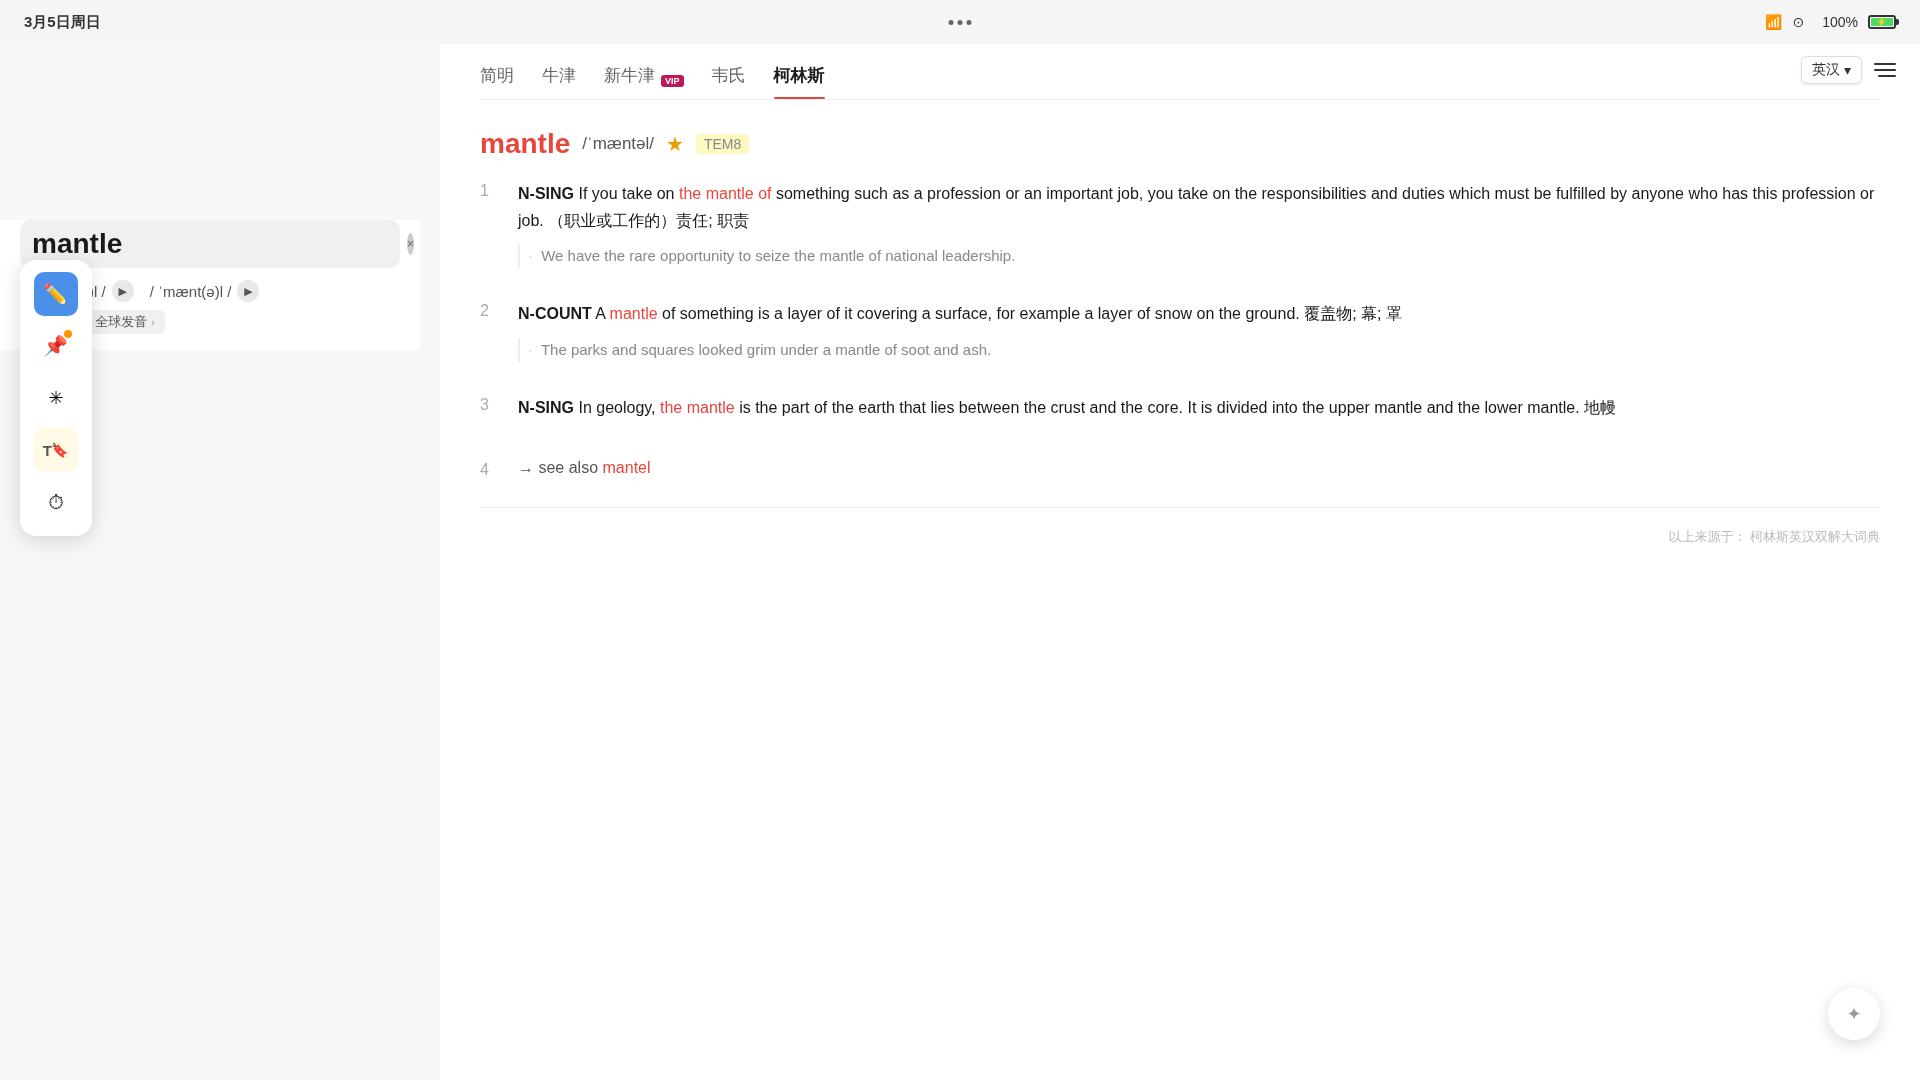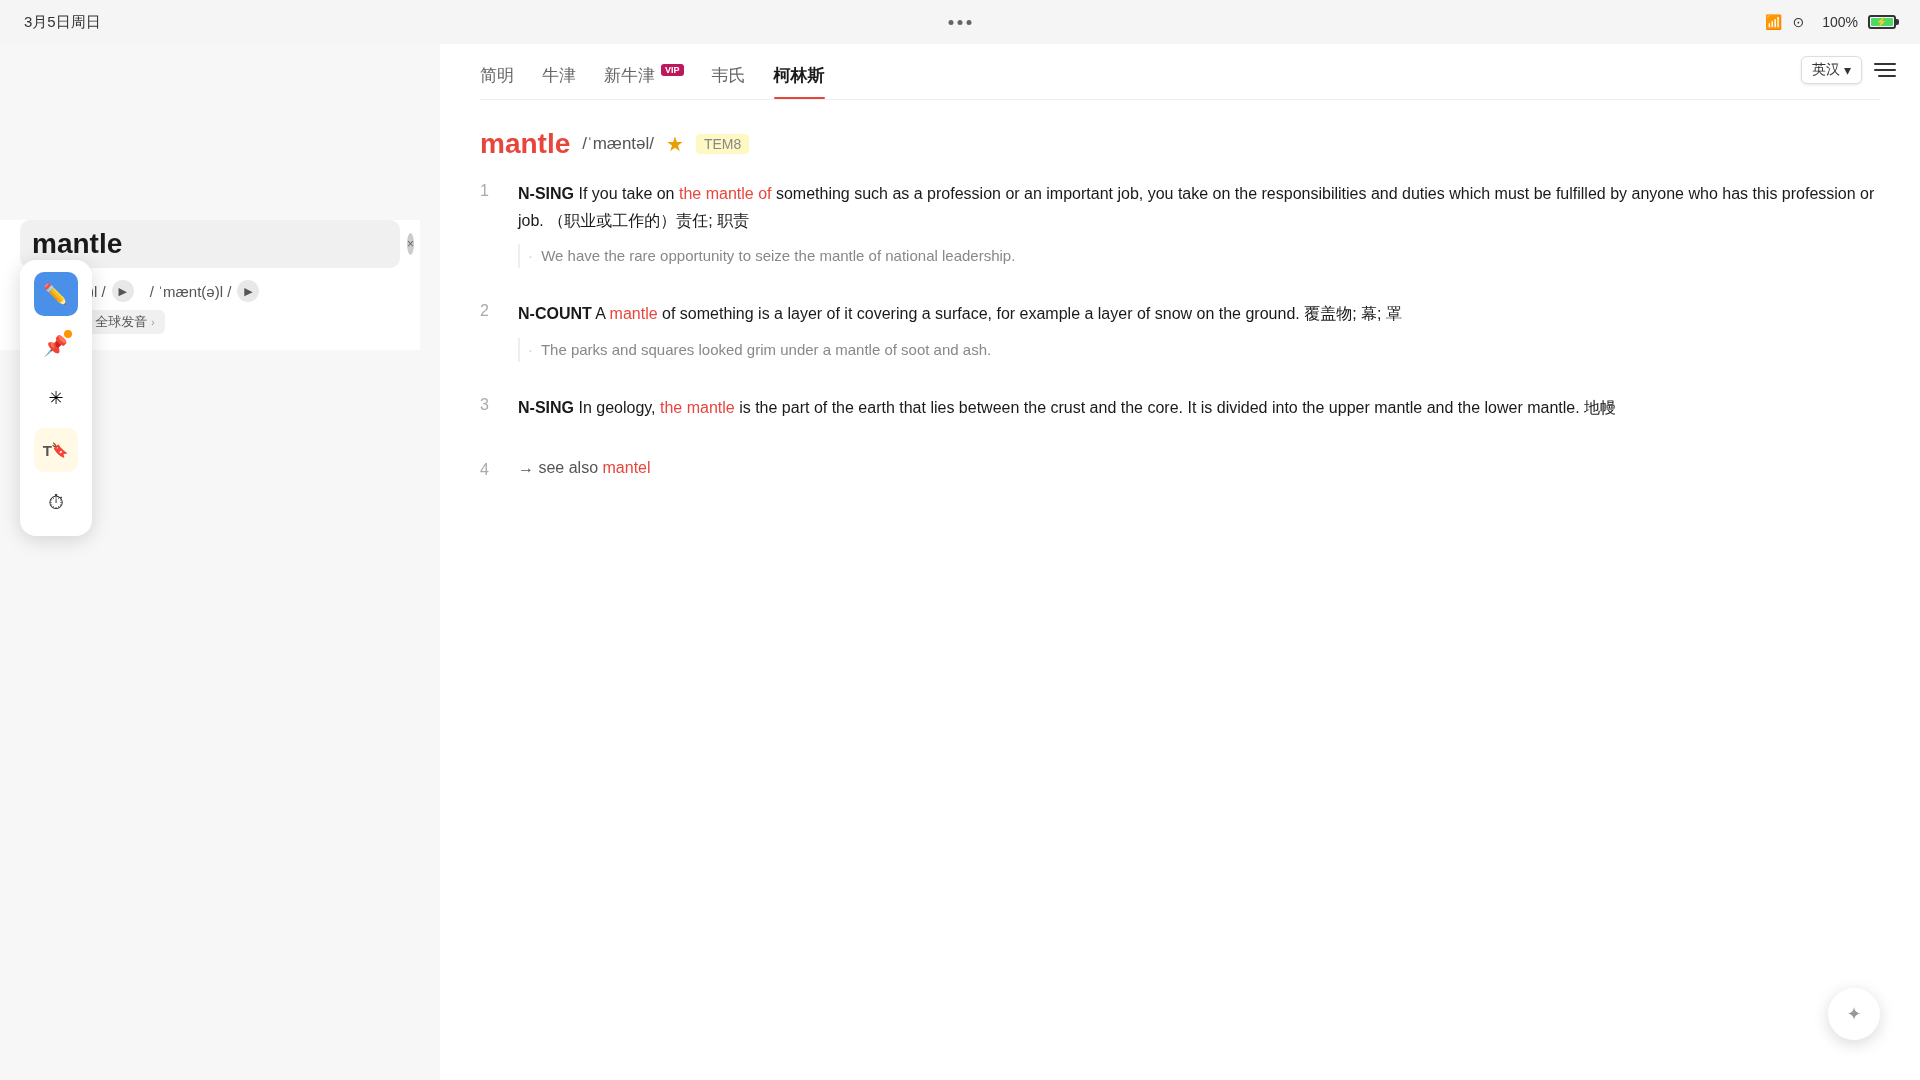--- a/index.html
+++ b/index.html
@@ -22,21 +22,21 @@
       background: #f5f5f5;
       display: flex;
       align-items: center;
       justify-content: space-between;
       padding: 0 24px;
       z-index: 100;
     }
     .status-bar-left {
       font-size: 15px;
       color: #333;
-      font-weight: 400;
+      font-weight: 700;
     }
     .status-bar-center {
       position: absolute;
       left: 50%;
       transform: translateX(-50%);
       display: flex;
       gap: 4px;
       align-items: center;
     }
     .dot {
@@ -303,21 +303,21 @@
       margin-bottom: 28px;
       padding-bottom: 0;
     }
     .tab-item {
       font-size: 17px;
       color: #666;
       padding-bottom: 12px;
       cursor: pointer;
       position: relative;
       display: flex;
-      align-items: flex-start;
+      align-items: flex-end;
       gap: 6px;
     }
     .tab-item.active {
       color: #1a1a1a;
       font-weight: 600;
     }
     .tab-item.active::after {
       content: '';
       position: absolute;
       bottom: 0;
@@ -639,17 +639,21 @@
     <span class="def-number">4</span>
     <div>
       <span class="see-also-text">→</span>
       <span class="see-also-text"> </span>
       <span class="see-also-text">see also</span>
       <span>  </span>
       <span class="see-also-link">mantel</span>
     </div>
   </div>
 
+  <div class="source-note">
+    <span>以上来源于：</span>
+    <span>柯林斯英汉双解大词典</span>
+  </div>
 </div>
 
 <div class="fab-button">
   <span style="font-size:18px; color:#999;">✦</span>
 </div>
 
 </body></html>

